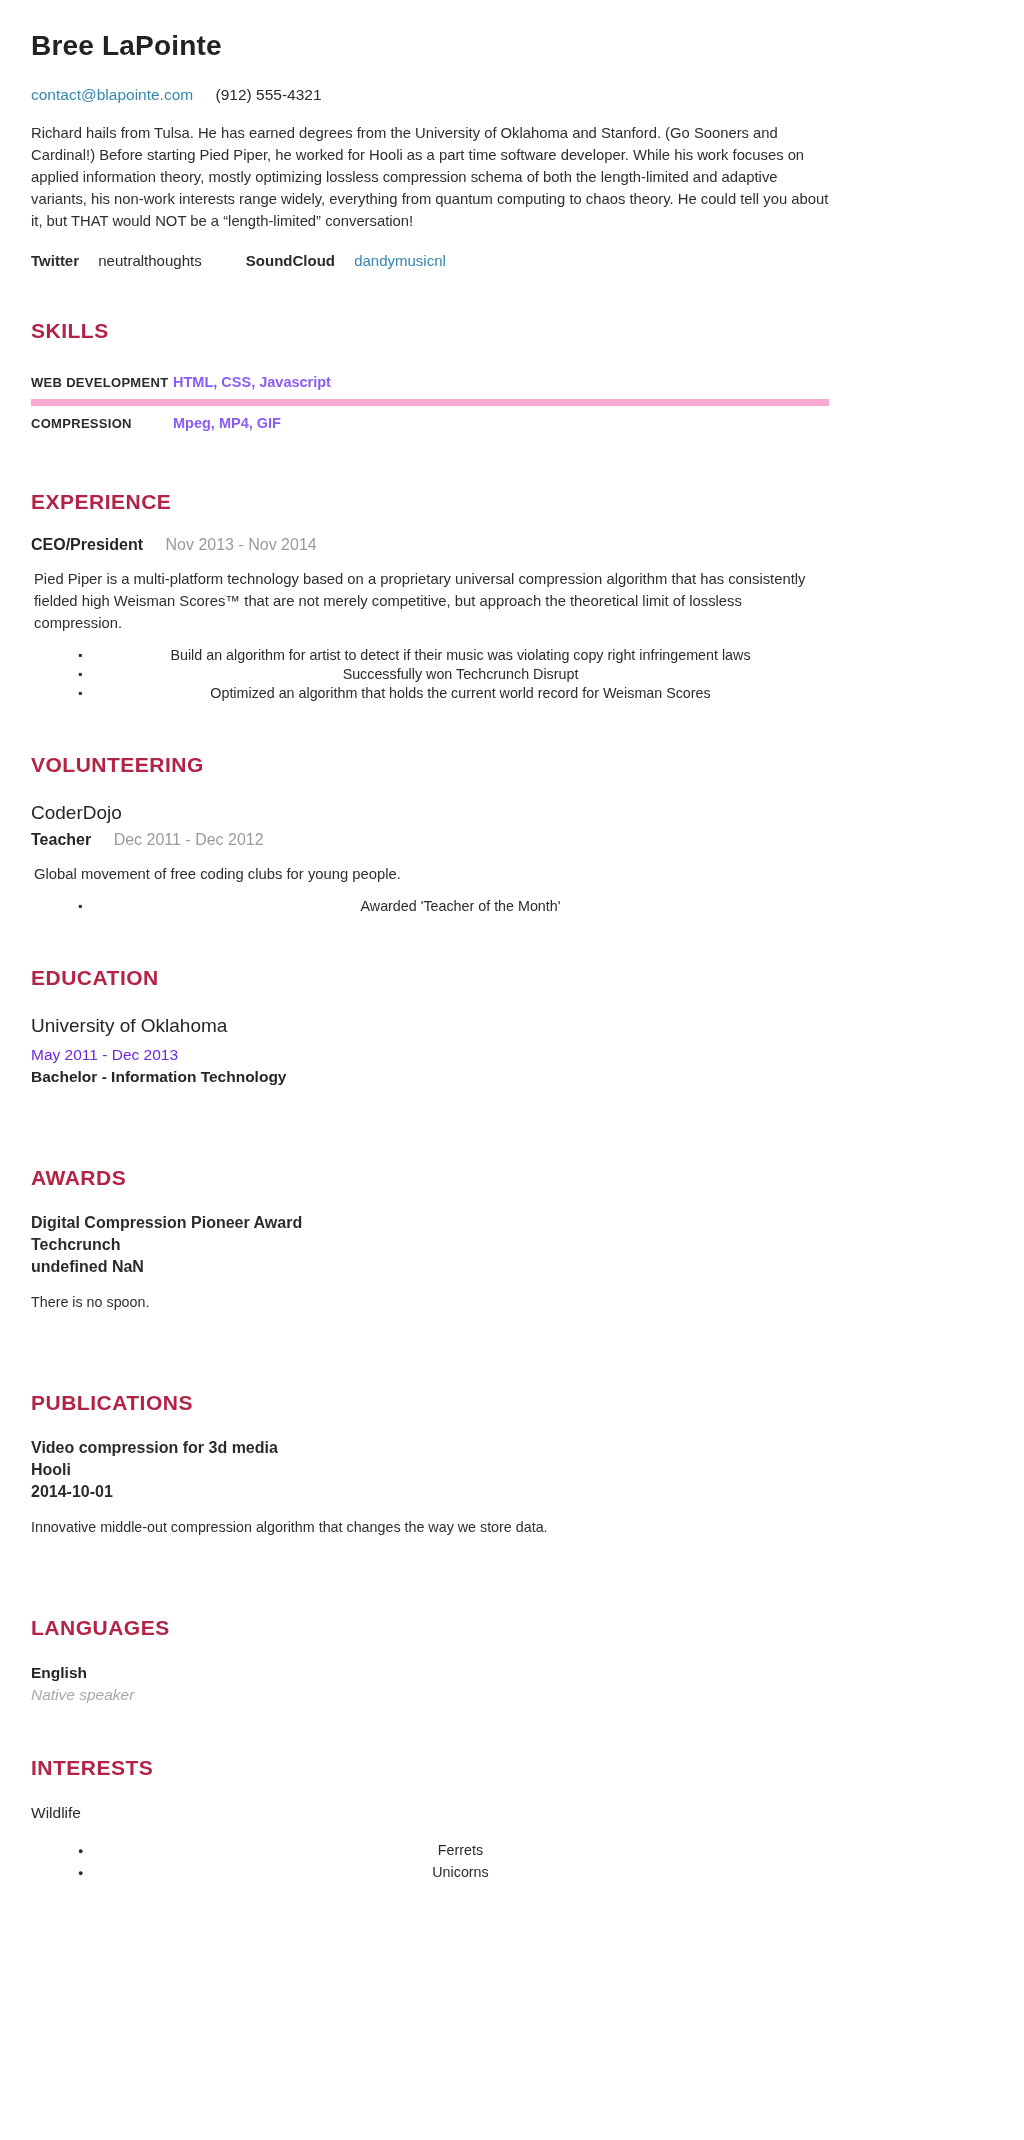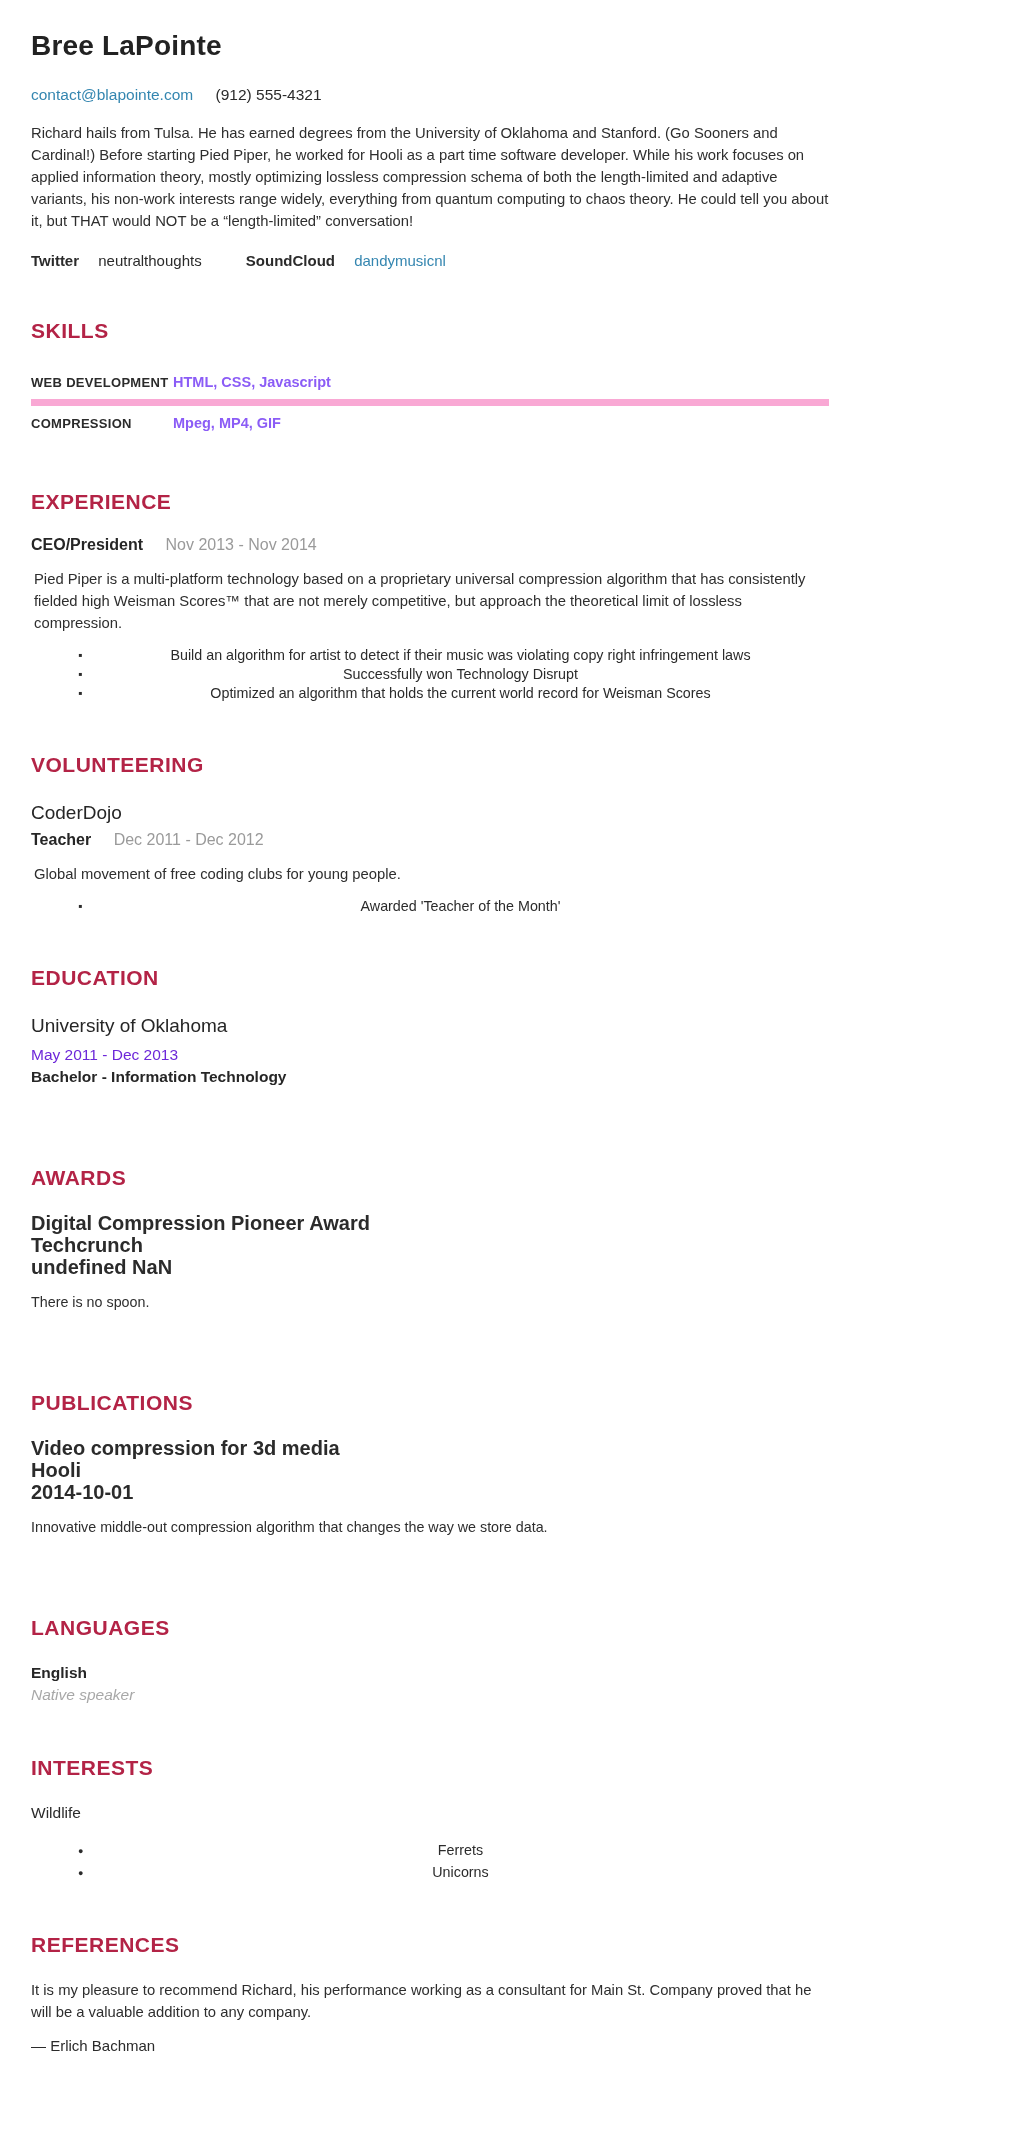--- a/index.html
+++ b/index.html
@@ -39,21 +39,21 @@
   ul.bullets { list-style:none; margin:0; padding:0 0 0 47px;text-align:center; }
   ul.bullets li { position:relative; padding-left:14px; font-size:14.3px; line-height:19px; color:#2b2b2b; }
   ul.bullets.square li::before { content:"▪"; position:absolute; left:0; top:0; font-size:12px; }
   ul.bullets.round li { line-height:22px; }
   ul.bullets.round li::before { content:"●"; position:absolute; left:0; top:1px; font-size:9px; }
 
   .org-name { font-size:19px; font-weight:500; color:#262626; margin:0 0 5px; line-height:27px; }
   .edu-dates { color:#6d28d9; font-size:15.5px; line-height:22px; }
   .edu-degree { font-weight:700; font-size:15.5px; line-height:22px; color:#262626; }
 
-  .entry-line { font-size:20px; font-weight:600; line-height:22px; color:#2b2b2b; }
+  .entry-line { font-size:16px; font-weight:600; line-height:22px; color:#2b2b2b; }
   .entry-summary { font-size:14.3px; line-height:21px; margin:14px 0 0; }
 
   .lang-name { font-size:15.5px; font-weight:700; color:#262626; line-height:22px; }
   .lang-fluency { font-size:15.5px; font-style:italic; color:#a8a8a8; line-height:22px; }
 
   .interest-name { font-size:15.5px; color:#2b2b2b; margin:0 0 15px; line-height:22px; }
 
   .ref-text { font-size:14.8px; line-height:22px; margin:0 0 14px; }
   .ref-name { font-size:15px; color:#2b2b2b; }
 </style>
@@ -95,21 +95,21 @@
 
   <section class="section">
     <h2 class="section-title">EXPERIENCE</h2>
     <div class="position-row">
       <span class="position">CEO/President</span>
       <span class="dates">Nov 2013 - Nov 2014</span>
     </div>
     <p class="item-summary">Pied Piper is a multi-platform technology based on a proprietary universal compression algorithm that has consistently fielded high Weisman Scores™ that are not merely competitive, but approach the theoretical limit of lossless compression.</p>
     <ul class="bullets square">
       <li>Build an algorithm for artist to detect if their music was violating copy right infringement laws</li>
-      <li>Successfully won Technology Disrupt</li>
+      <li>Successfully won Techcrunch Disrupt</li>
       <li>Optimized an algorithm that holds the current world record for Weisman Scores</li>
     </ul>
   </section>
 
   <section class="section">
     <h2 class="section-title">VOLUNTEERING</h2>
     <h3 class="org-name">CoderDojo</h3>
     <div class="position-row">
       <span class="position">Teacher</span>
       <span class="dates">Dec 2011 - Dec 2012</span>
@@ -151,19 +151,14 @@
 
   <section class="section">
     <h2 class="section-title">INTERESTS</h2>
     <div class="interest-name">Wildlife</div>
     <ul class="bullets round">
       <li>Ferrets</li>
       <li>Unicorns</li>
     </ul>
   </section>
 
-  <section class="section">
-    <h2 class="section-title">REFERENCES</h2>
-    <p class="ref-text">It is my pleasure to recommend Richard, his performance working as a consultant for Main St. Company proved that he will be a valuable addition to any company.</p>
-    <div class="ref-name">— Erlich Bachman</div>
-  </section>
 
 </div>
 
 </body></html>

